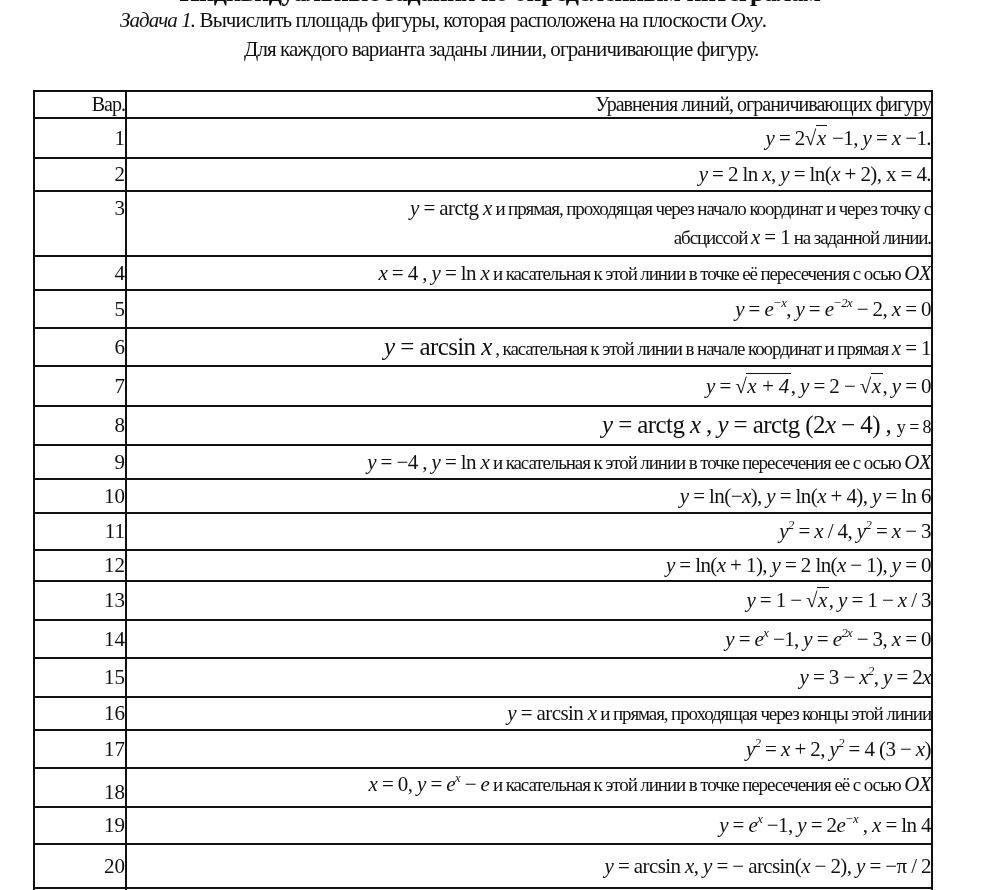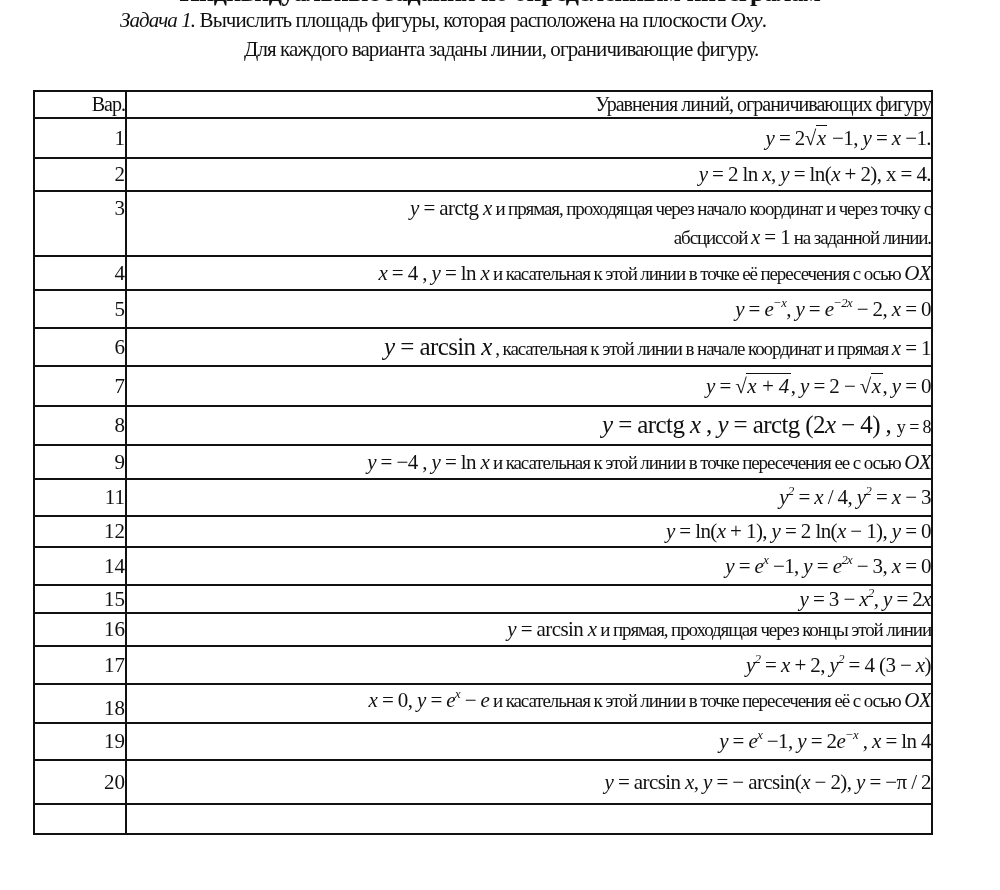--- a/index.html
+++ b/index.html
@@ -112,39 +112,51 @@
         <td class="eq">
           <span class="line2"><span class="big it">y</span><span class="big"> = arctg </span><span class="big it">x</span><span class="big"> ,  </span><span class="big it">y</span><span class="big"> = arctg (2</span><span class="big it">x</span><span class="big"> − 4) ,  </span><span class="small">y = 8</span></span>
         </td>
       </tr>
       <tr style="height: 34px;">
         <td class="num">9</td>
         <td class="eq">
           <span class="line2"><span class="it">y</span><span> = −4 ,  </span><span class="it">y</span><span> = ln </span><span class="it">x</span><span class="cyr">  и касательная к этой линии в точке пересечения ее с осью  </span><span class="it">OX</span></span>
         </td>
       </tr>
+      <tr style="height: 34px;">
+        <td class="num top">10</td>
+        <td class="eq">
+          <span class="line2"><span class="it">y</span><span> = ln(−</span><span class="it">x</span><span>),  </span><span class="it">y</span><span> = ln(</span><span class="it">x</span><span> + 4),  </span><span class="it">y</span><span> = ln 6</span></span>
+        </td>
+      </tr>
       <tr style="height: 37px;">
         <td class="num">11</td>
         <td class="eq">
           <span class="line2"><span class="it">y</span><sup class="it">2</sup><span> = </span><span class="it">x</span><span> / 4, </span><span class="it">y</span><sup class="it">2</sup><span> = </span><span class="it">x</span><span> − 3</span></span>
         </td>
       </tr>
       <tr style="height: 31px;">
         <td class="num">12</td>
         <td class="eq">
           <span class="line2"><span class="it">y</span><span> = ln(</span><span class="it">x</span><span> + 1),  </span><span class="it">y</span><span> = 2 ln(</span><span class="it">x</span><span> − 1),  </span><span class="it">y</span><span> = 0</span></span>
         </td>
       </tr>
+      <tr style="height: 39px;">
+        <td class="num">13</td>
+        <td class="eq">
+          <span class="line2"><span class="it">y</span><span> = 1 − </span><span class="sqrt"><span class="rad">√</span><span class="arg">x</span></span><span>, </span><span class="it">y</span><span> = 1 − </span><span class="it">x</span><span> / 3</span></span>
+        </td>
+      </tr>
       <tr style="height: 38px;">
         <td class="num">14</td>
         <td class="eq">
           <span class="line2"><span class="it">y</span><span> = </span><span class="it">e</span><sup class="it">x</sup><span> −1, </span><span class="it">y</span><span> = </span><span class="it">e</span><sup class="it">2x</sup><span> − 3, </span><span class="it">x</span><span> = 0</span></span>
         </td>
       </tr>
-      <tr style="height: 28px;">
+      <tr style="height: 39px;">
         <td class="num">15</td>
         <td class="eq">
           <span class="line2"><span class="it">y</span><span> = 3 − </span><span class="it">x</span><sup class="it">2</sup><span>, </span><span class="it">y</span><span> = 2</span><span class="it">x</span></span>
         </td>
       </tr>
       <tr style="height: 33px;">
         <td class="num">16</td>
         <td class="eq">
           <span class="line2"><span class="it">y</span><span> = arcsin </span><span class="it">x</span><span class="cyr">  и прямая, проходящая через концы этой линии</span></span>
         </td>

